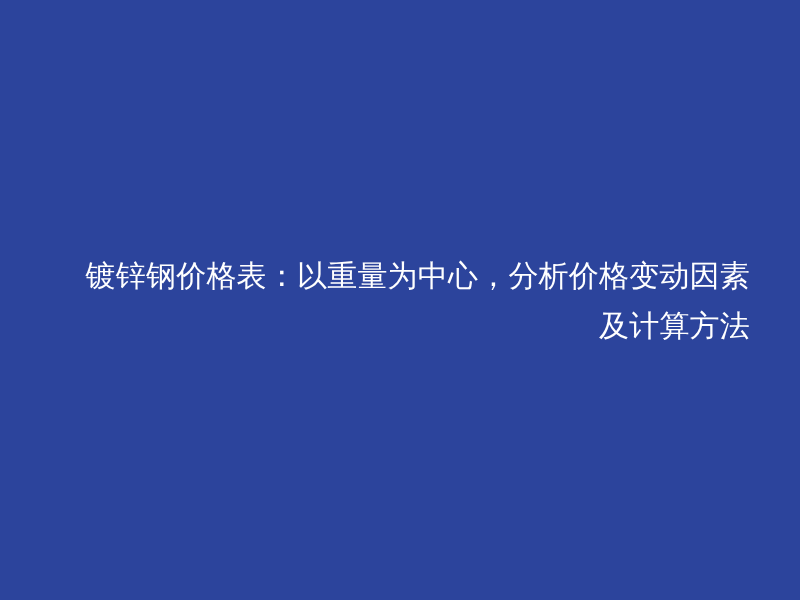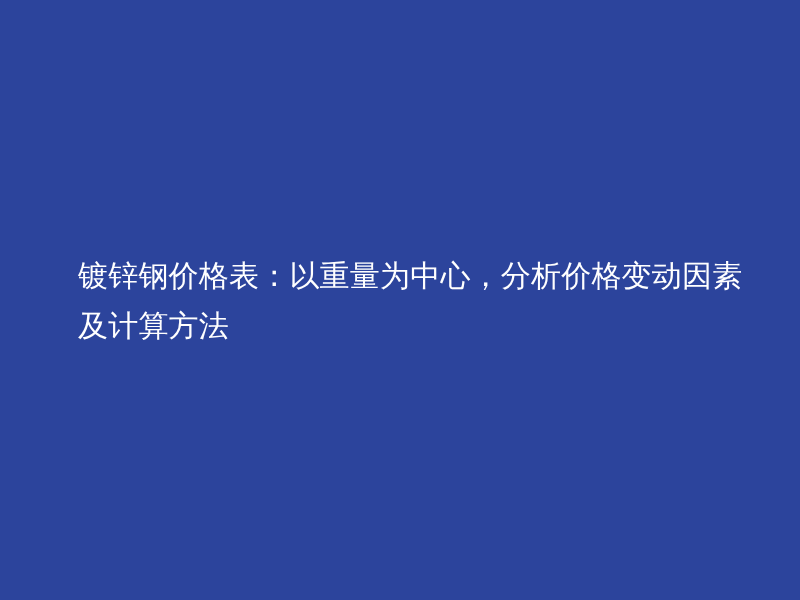--- a/index.html
+++ b/index.html
@@ -32,21 +32,21 @@
     margin-top: 2px;
   }
 
   #headline-text {
     display: block;
     color: #FFFFFF;
     font-size: 30px;
     line-height: 50px;
     font-weight: 400;
     letter-spacing: 0.2px;
-    text-align: left;
+    text-align: right;
     white-space: normal;
     word-break: break-all;
     font-family: "DejaVu Sans", "Liberation Sans", sans-serif;
     margin-left: 28px;
     -webkit-font-smoothing: antialiased;
   }
 </style>
 </head>
 <body>
 

